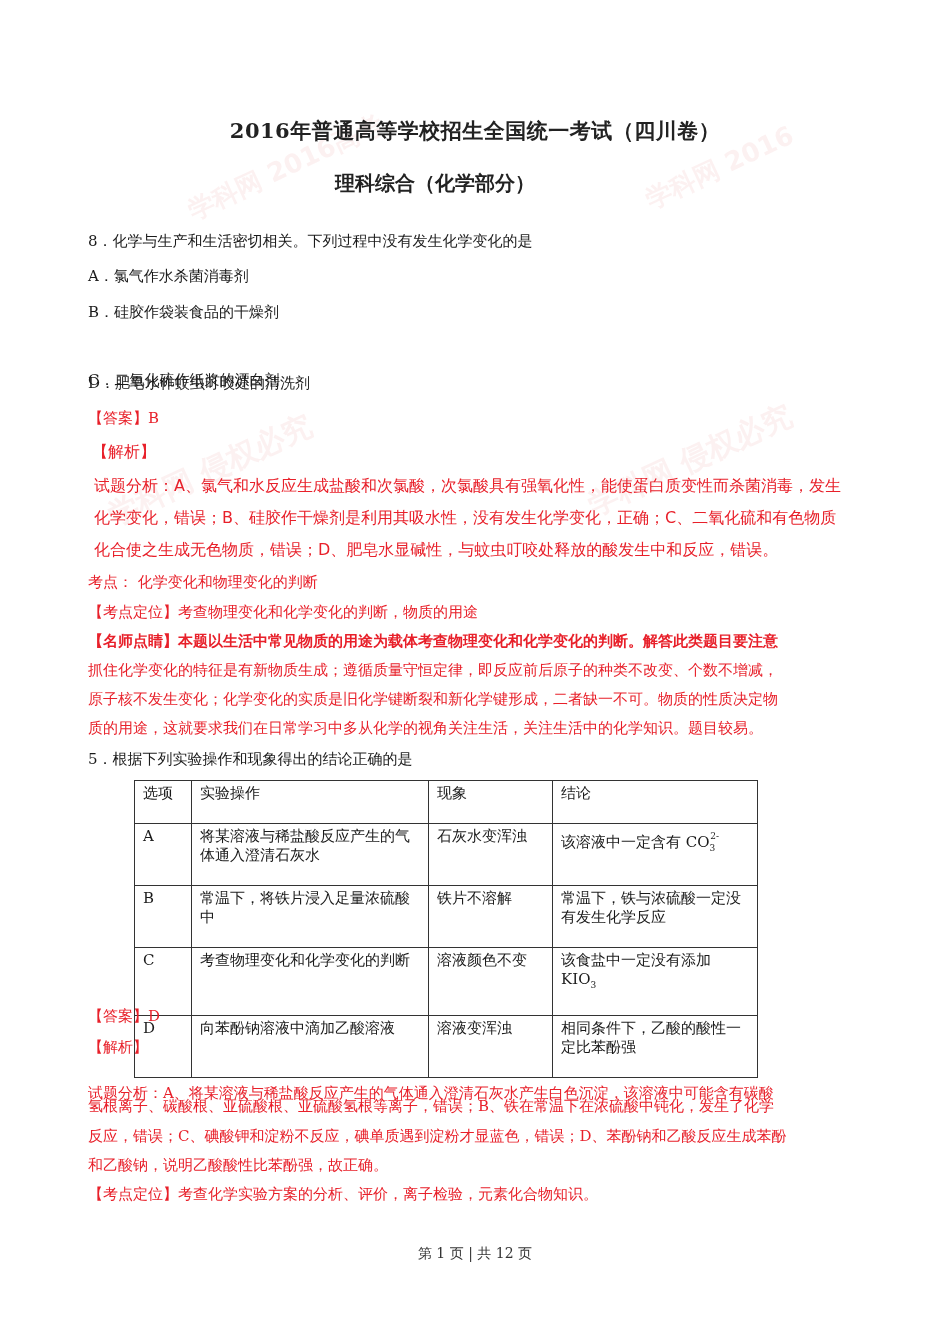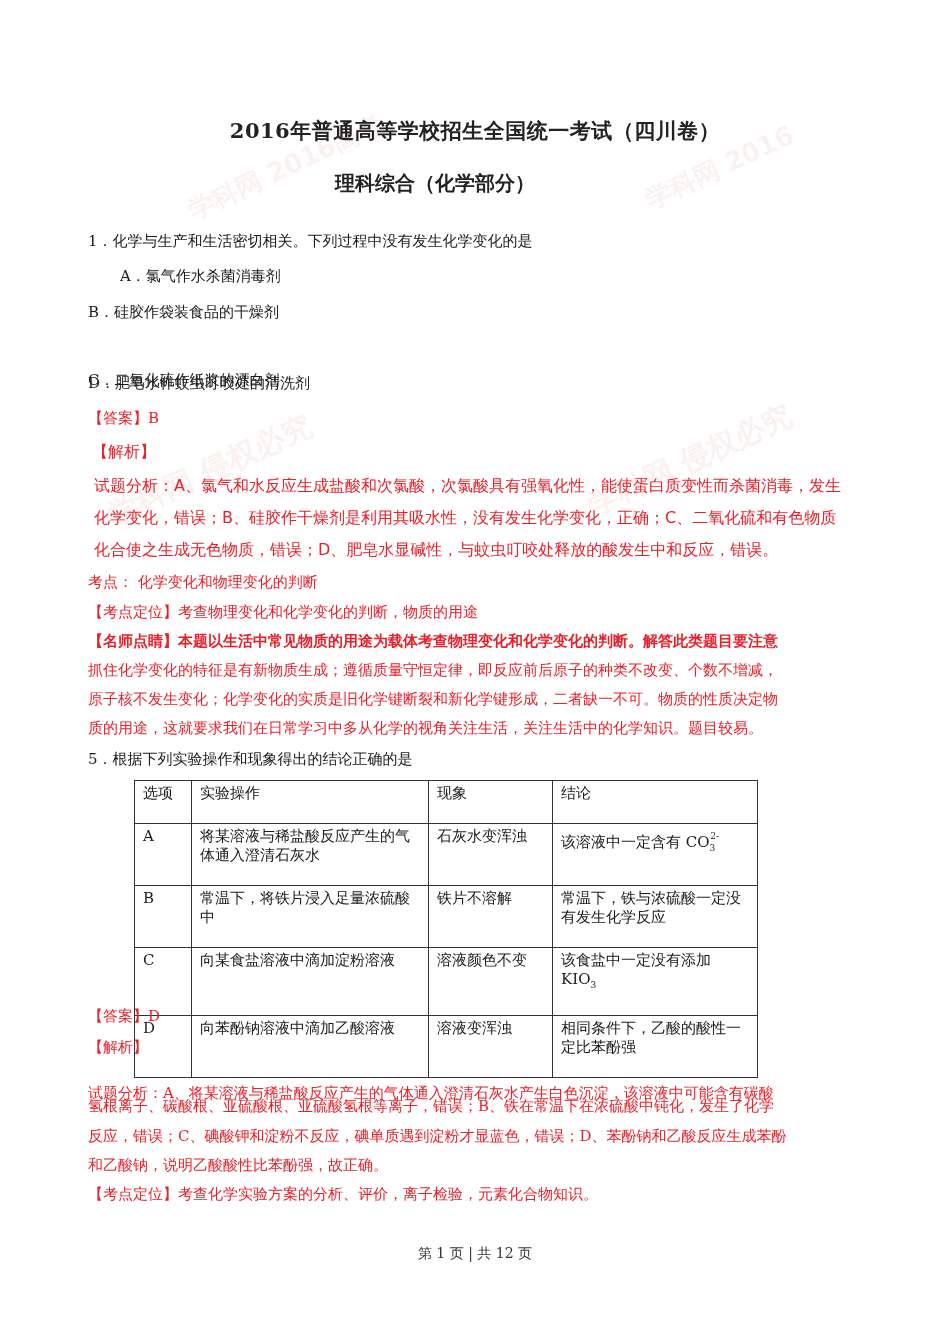--- a/index.html
+++ b/index.html
@@ -30,22 +30,22 @@
 <div class="page">
 
   <div class="watermark" style="left:180px; top:150px; font-size:26px;">学科网 2016高考</div>
   <div class="watermark" style="left:640px; top:150px; font-size:26px;">学科网 2016</div>
   <div class="watermark" style="left:580px; top:440px; font-size:30px;">学科网 侵权必究</div>
   <div class="watermark" style="left:100px; top:450px; font-size:30px;">学科网 侵权必究</div>
 
   <div class="title1">2016年普通高等学校招生全国统一考试（四川卷）</div>
   <div class="title2">理科综合（化学部分）</div>
 
-  <div class="line dark" style="top:231px;">1．化学与生产和生活密切相关。下列过程中没有发生化学变化的是</div>
-  <div class="line dark" style="top:266px;margin-left:32px;">A．氯气作水杀菌消毒剂</div>
+  <div class="line dark" style="top:231px;">8．化学与生产和生活密切相关。下列过程中没有发生化学变化的是</div>
+  <div class="line dark" style="top:266px;">A．氯气作水杀菌消毒剂</div>
   <div class="line dark" style="top:302px;text-align:right;">B．硅胶作袋装食品的干燥剂</div>
   <div class="line dark" style="top:338px;margin-top:32px;">C．二氧化硫作纸浆的漂白剂</div>
   <div class="line dark" style="top:373px;">D．肥皂水作蚊虫叮咬处的清洗剂</div>
 
   <div class="line red" style="top:408px;">
     <span>【答案】</span><span>B</span>
   </div>
   <div class="line red" style="top:442px; left:92px; font-size:16px;">【解析】</div>
   <div class="line bold-red" style="top:476px; left:94px;">试题分析：A、氯气和水反应生成盐酸和次氯酸，次氯酸具有强氧化性，能使蛋白质变性而杀菌消毒，发生</div>
   <div class="line bold-red" style="top:508px; left:94px;">化学变化，错误；B、硅胶作干燥剂是利用其吸水性，没有发生化学变化，正确；C、二氧化硫和有色物质</div>
@@ -75,21 +75,21 @@
       <td><span>该溶液中一定含有 CO</span><sub>3</sub><sup style="margin-left:-5px; vertical-align:8px;">2-</sup></td>
     </tr>
     <tr style="height:49px;">
       <td>B</td>
       <td>常温下，将铁片浸入足量浓硫酸中</td>
       <td>铁片不溶解</td>
       <td>常温下，铁与浓硫酸一定没有发生化学反应</td>
     </tr>
     <tr style="height:49px;">
       <td>C</td>
-      <td>向某食盐溶液中滴加淀粉溶液</td>
+      <td>考查物理变化和化学变化的判断</td>
       <td>溶液颜色不变</td>
       <td><span>该食盐中一定没有添加 KIO</span><sub>3</sub></td>
     </tr>
     <tr style="height:49px;">
       <td>D</td>
       <td>向苯酚钠溶液中滴加乙酸溶液</td>
       <td>溶液变浑浊</td>
       <td>相同条件下，乙酸的酸性一定比苯酚强</td>
     </tr>
   </tbody>

